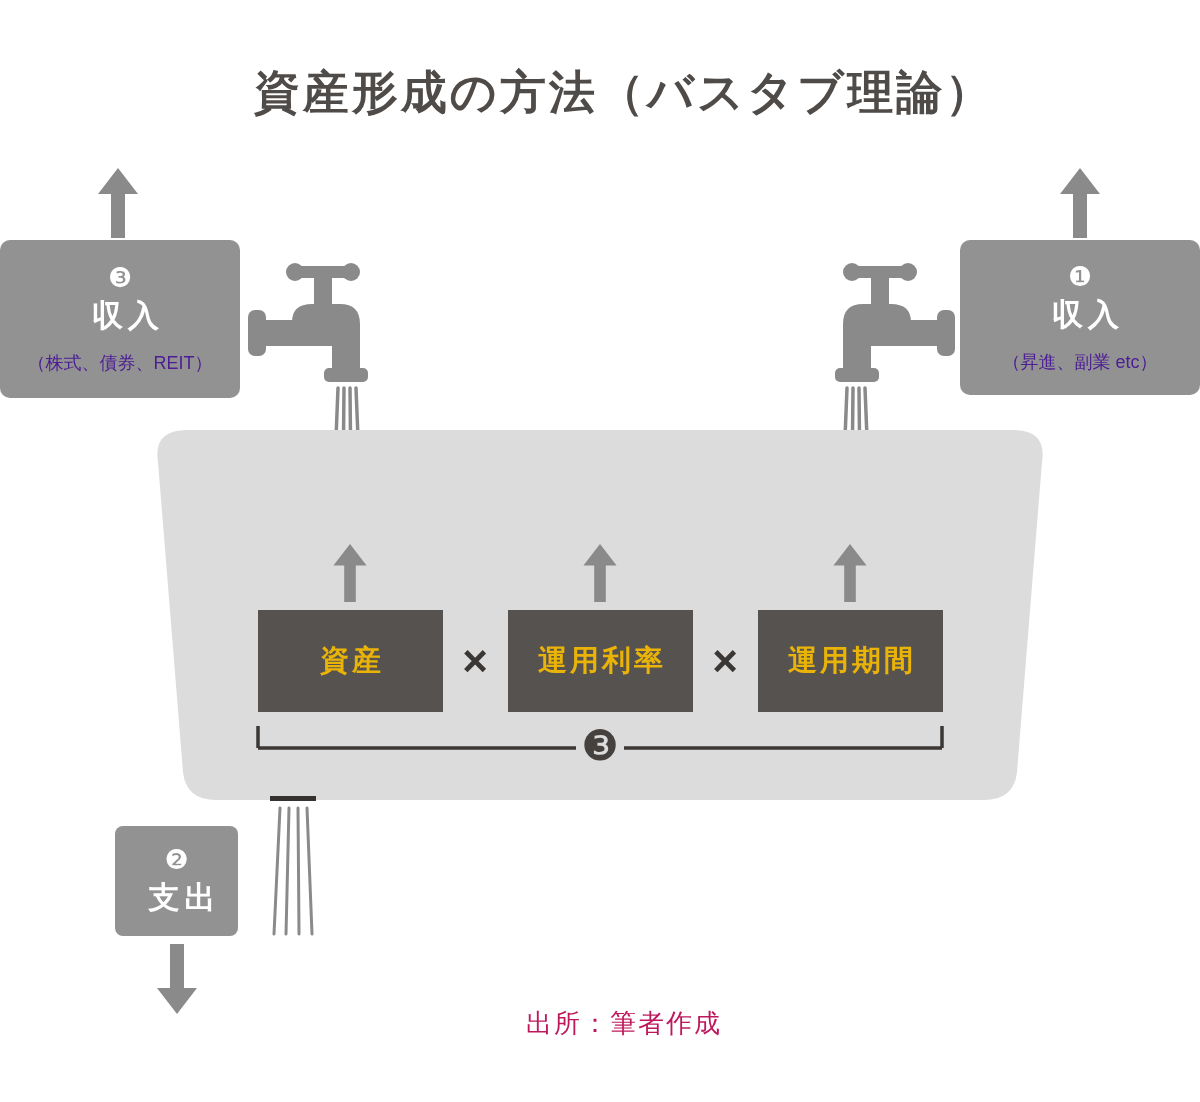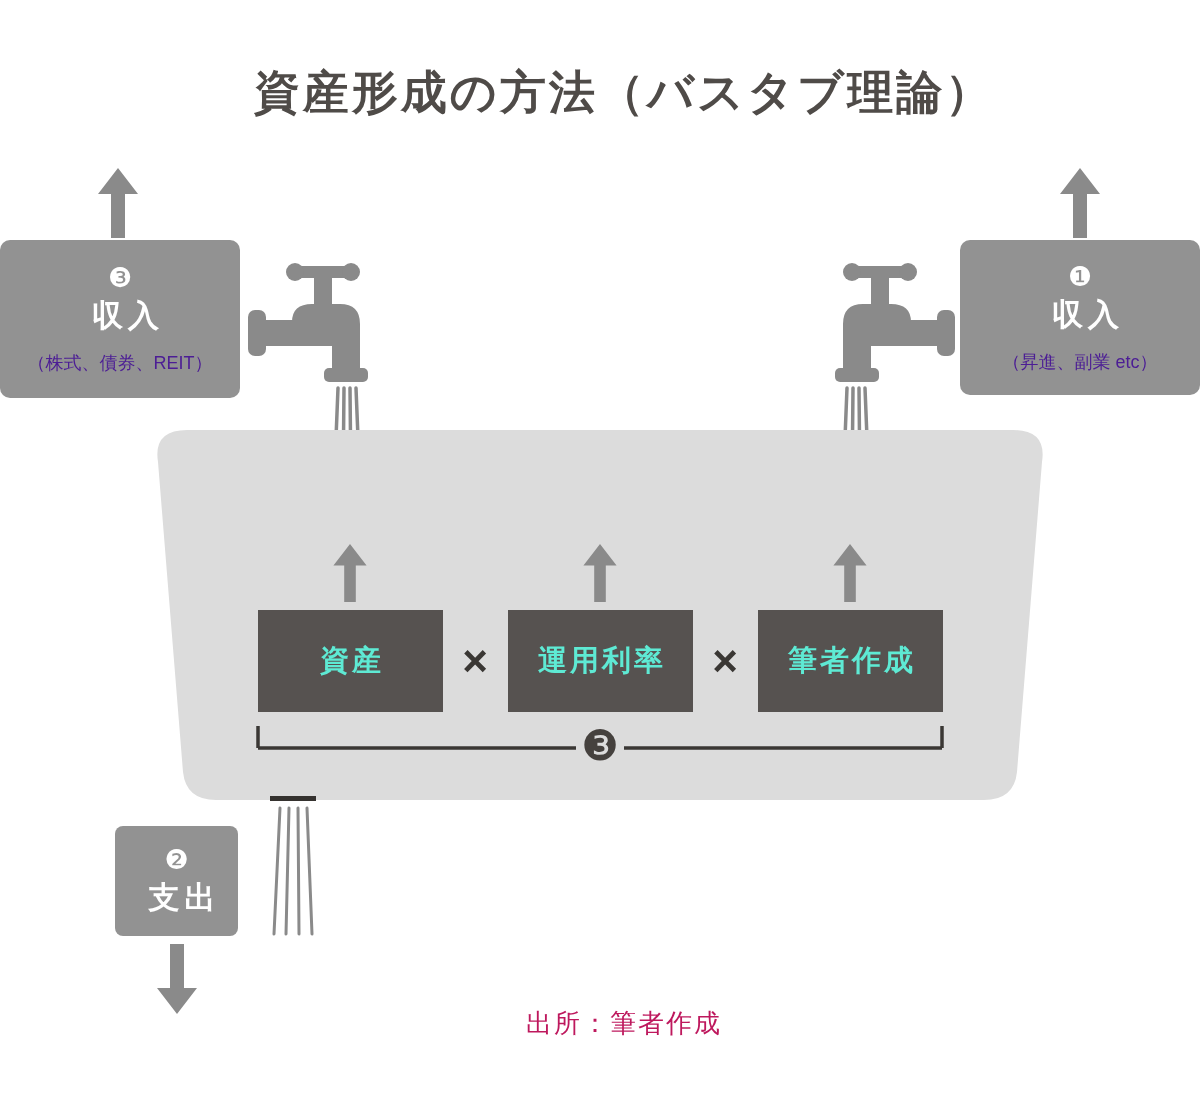--- a/index.html
+++ b/index.html
@@ -13,21 +13,21 @@
 
   
   .gbox{position:absolute;background:#929292;border-radius:10px;color:#fff;
         display:flex;flex-direction:column;align-items:center;justify-content:center;
         text-align:center;}
   .gbox .num{font-size:27px;line-height:1.25;color:#fff;}
   .gbox .lbl{font-size:31px;font-weight:700;letter-spacing:5px;line-height:1.3;text-indent:5px;color:#fff;margin-left:11px;}
   .gbox .sub{font-size:18px;line-height:1.3;margin-top:16px;color:#4c1d95;}
 
   
-  .dbox{position:absolute;top:610px;width:185px;height:102px;background:#565250;color:#5eead4;
+  .dbox{position:absolute;top:610px;width:185px;height:102px;background:#565250;color:#eab308;
         display:flex;align-items:center;justify-content:center;
         font-size:29px;font-weight:700;letter-spacing:3px;text-indent:3px;}
 
   .mult{position:absolute;top:636px;width:60px;text-align:center;
         font-size:44px;font-weight:700;color:#3a3734;}
 
   .bracket-num{position:absolute;left:575px;top:724px;width:50px;text-align:center;
                font-size:42px;line-height:44px;color:#45413e;}
 
   .source{position:absolute;top:1006px;left:0;width:100%;text-align:center;
@@ -113,21 +113,21 @@
     <polygon points="20,0 40,26 27,26 27,70 13,70 13,26 0,26"></polygon>
   </svg>
   <svg class="abs arrow" style="left:833px;top:544px" width="34" height="58" viewBox="0 0 40 70">
     <polygon points="20,0 40,26 27,26 27,70 13,70 13,26 0,26"></polygon>
   </svg>
 
   <div class="dbox" style="left:258px;">資産</div>
   <div class="mult" style="left:445px;">×</div>
   <div class="dbox" style="left:508px;text-align:right;">運用利率</div>
   <div class="mult" style="left:695px;">×</div>
-  <div class="dbox" style="left:758px;">筆者作成</div>
+  <div class="dbox" style="left:758px;">運用期間</div>
 
   <svg class="abs" style="left:250px;top:722px" width="700" height="50" viewBox="0 0 700 50">
     <g stroke="#3a3734" stroke-width="3.5" fill="none">
       <line x1="8" y1="4" x2="8" y2="26"></line>
       <line x1="8" y1="26" x2="326" y2="26"></line>
       <line x1="374" y1="26" x2="692" y2="26"></line>
       <line x1="692" y1="4" x2="692" y2="26"></line>
     </g>
   </svg>
   <div class="bracket-num">❸</div>

